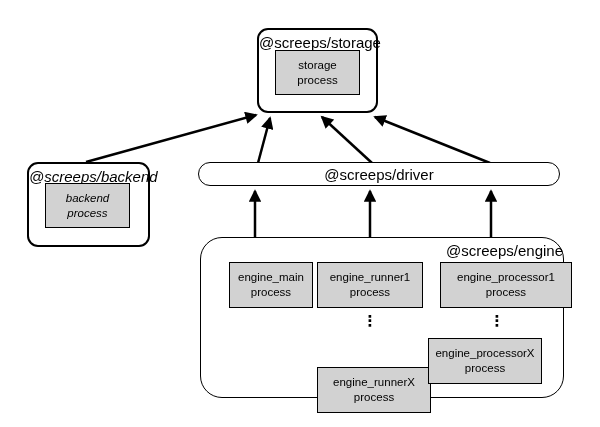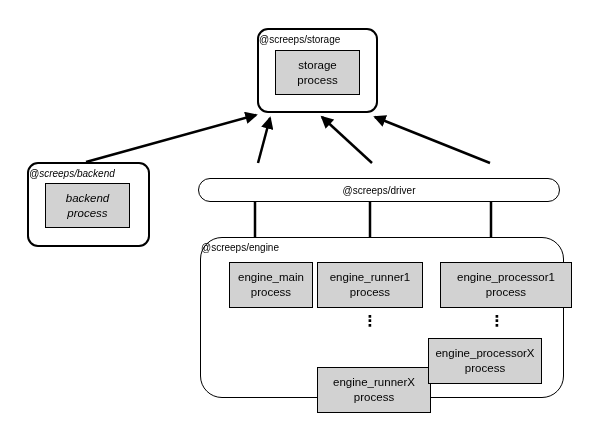--- a/index.html
+++ b/index.html
@@ -22,22 +22,22 @@
     pointer-events: none;
   }
   .node {
     position: absolute;
     background: #ffffff;
     border: 2px solid #000000;
     border-radius: 11px;
     box-sizing: border-box;
   }
   .node-title {
-    text-align: left;
-    font-size: 10px;
+    text-align: right;
+    font-size: 15px;
     color: #000000;
     margin-top: 4px;
     white-space: nowrap;
   }
   .process {
     position: absolute;
     background: #d2d2d2;
     border: 1.5px solid #000000;
     box-sizing: border-box;
     display: flex;
@@ -45,21 +45,21 @@
     justify-content: center;
     text-align: center;
     white-space: pre-line;
     font-size: 11.5px;
     line-height: 15px;
     color: #000000;
   }
   .node-storage  { left: 257px; top: 28px;  width: 121px; height: 85px; }
   .node-backend  { left: 27px;  top: 162px; width: 123px; height: 85px; font-style: italic; }
   .node-driver {
-    left: 198px; top: 178px; width: 362px; height: 24px;
+    left: 198px; top: 162px; width: 362px; height: 24px;
     border-width: 1.5px;
     border-radius: 12px;
     display: flex; align-items: center; justify-content: center;
   }
   .node-driver .node-title { margin-top: 0; }
   .node-engine   { left: 200px; top: 237px; width: 364px; height: 161px; border-width: 1.5px; border-radius: 22px; }
 
   .proc-storage    { left: 16px;  top: 20px;  width: 85px;  height: 45px; }
   .proc-backend    { left: 16px;  top: 19px;  width: 85px;  height: 45px; }
   .proc-main       { left: 28px;  top: 24px;  width: 84px;  height: 46px; }

